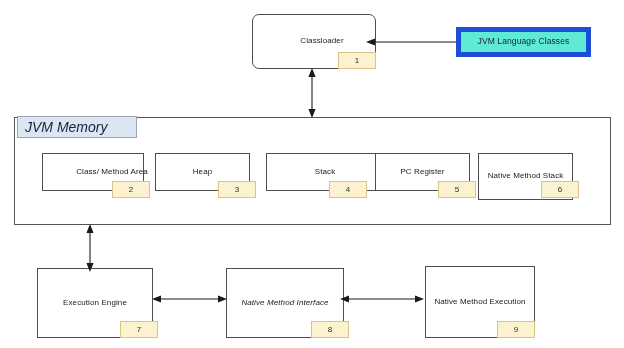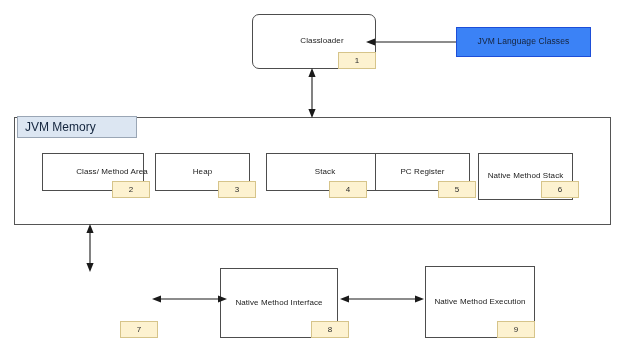--- a/index.html
+++ b/index.html
@@ -52,22 +52,22 @@
     display: flex;
     align-items: center;
     justify-content: center;
     height: 17px;
     width: 38px;
     z-index: 5;
   }
 
   
   .node.accent {
-    background: #3b82f6;
-    border: 1px solid #1d4ed8;
+    background: #5eead4;
+    border: 5px solid #1d4ed8;
   }
   .node.accent .node-label {
     font-size: 8.5px;
     color: #15233b;
   }
 
   
   .container-box {
     position: absolute;
     box-sizing: border-box;
@@ -78,23 +78,24 @@
     position: absolute;
     box-sizing: border-box;
     background: #dce6f2;
     border: 1px solid #9aa6b5;
     display: flex;
     align-items: center;
     padding-left: 7px;
     z-index: 6;
   }
   .container-tab-label {
-    font-size: 12px;
+    font-size: 14px;
     color: #12243d;
     white-space: nowrap;
+    font-style: italic;
   }
 
   
   .conn {
     position: absolute;
     overflow: visible;
     z-index: 2;
   }
   .conn line {
     stroke: #1a1a1a;
@@ -183,25 +184,28 @@
     <span>5</span>
   </div>
 
   <div class="node" style="left:478px; top:153px; width:95px; height:47px;">
     <span class="node-label">Native Method Stack</span>
   </div>
   <div class="badge" style="left:541px; top:181px;">
     <span>6</span>
   </div>
 
+  <div class="node" style="left:37px; top:268px; width:116px; height:70px;">
+    <span class="node-label">Execution Engine</span>
+  </div>
   <div class="badge" style="left:120px; top:321px;">
     <span>7</span>
   </div>
 
-  <div class="node" style="left:220px; top:268px; width:118px; height:70px;">
+  <div class="node" style="left:226px; top:268px; width:118px; height:70px;font-style:italic;">
     <span class="node-label">Native Method Interface</span>
   </div>
   <div class="badge" style="left:311px; top:321px;">
     <span>8</span>
   </div>
 
   <div class="node" style="left:425px; top:266px; width:110px; height:72px;">
     <span class="node-label">Native Method Execution</span>
   </div>
   <div class="badge" style="left:497px; top:321px;">

